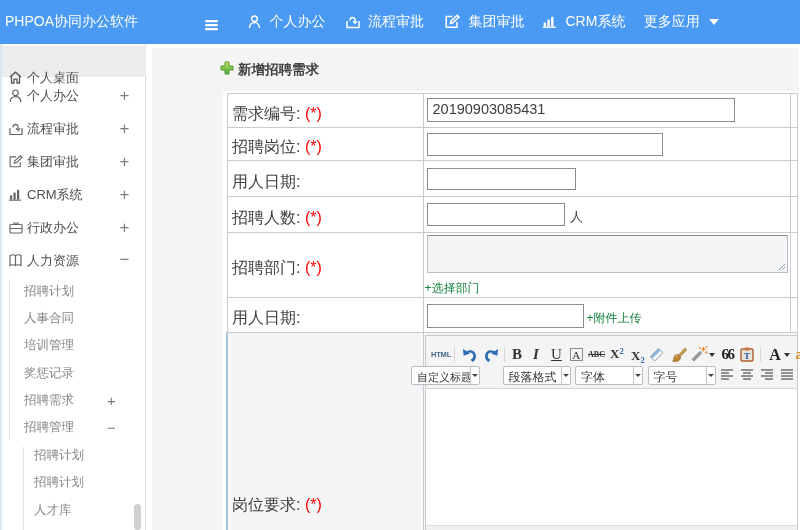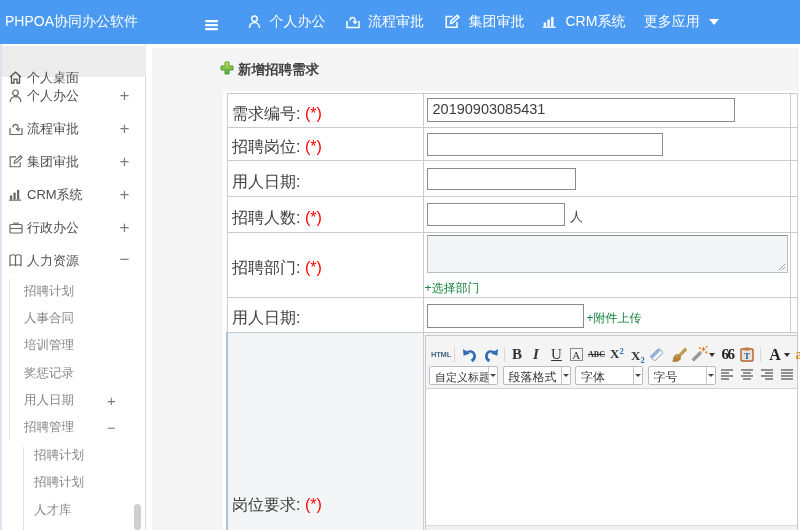--- a/index.html
+++ b/index.html
@@ -127,21 +127,21 @@
     </svg>
  <span class="tx">人力资源</span>
   </div>
 <div class="pm" style="left:119.5px;top:250px">−</div>
 
 <div class="vline" style="left:9px;top:279px;height:161px;background:#e2e2e2"></div>
 <div class="mi2" style="top:278px;height:27px">招聘计划</div>
 <div class="mi2" style="top:305px;height:27px">人事合同</div>
 <div class="mi2" style="top:332px;height:27px">培训管理</div>
 <div class="mi2" style="top:360px;height:27px">奖惩记录</div>
-<div class="mi2" style="top:387px;height:27px">用人日期</div>
+<div class="mi2" style="top:387px;height:27px">招聘需求</div>
 <div class="pm" style="left:107px;top:392px;font-size:15px">+</div>
 <div class="mi2" style="top:414px;height:27px">招聘管理</div>
 <div class="pm" style="left:107px;top:419px;font-size:15px">−</div>
 
 <div class="vline" style="left:23px;top:447px;height:83px;background:#e2e2e2"></div>
 <div class="mi3" style="top:442px;height:27px">招聘计划</div>
 <div class="mi3" style="top:469px;height:27px">招聘计划</div>
 <div class="mi3" style="top:497px;height:27px">人才库</div>
 
 <div class="abs" style="left:133.5px;top:504px;width:7px;height:26px;background:#cfcfcf;border-radius:3.5px"></div>
@@ -249,21 +249,21 @@
 <svg class="abs" style="left:740px;top:347px" width="14" height="15" viewBox="0 0 14 15">
     <rect x="1" y="2" width="12" height="12" rx="1" fill="#e8e4da" stroke="#b06030" stroke-width="1.4"></rect>
     <rect x="4.5" y="0.5" width="5" height="3" rx="0.8" fill="#c87840"></rect>
     <text x="7" y="12" font-size="9" font-weight="bold" fill="#2255aa" text-anchor="middle" font-family="serif">T</text>
   </svg>
 <div class="vline" style="left:760px;top:347px;height:15px;background:#d8d8d8"></div>
 <div class="tbi" style="left:767px;width:16px;font-family:'Liberation Serif',serif;font-size:16px;font-weight:bold;color:#222">A</div>
 <div class="abs" style="left:783.5px;top:353px;width:0;height:0;border-left:3.5px solid transparent;border-right:3.5px solid transparent;border-top:4px solid #333"></div>
 <div class="tbi" style="left:792px;width:14px;font-family:'Liberation Serif',serif;font-size:14px;font-weight:bold;color:#d58512">a</div>
 
-<div class="dd" style="left:429px;width:68.5px">
+<div class="dd" style="left:411px;width:68.5px">
     <span class="dtx" style="font-size:11px;top:3px">自定义标题</span>
     <span class="dar">
       <span class="car"></span>
     </span>
   </div>
 <div class="dd" style="left:502.5px;width:68px">
     <span class="dtx">段落格式</span>
     <span class="dar">
       <span class="car"></span>
     </span>

